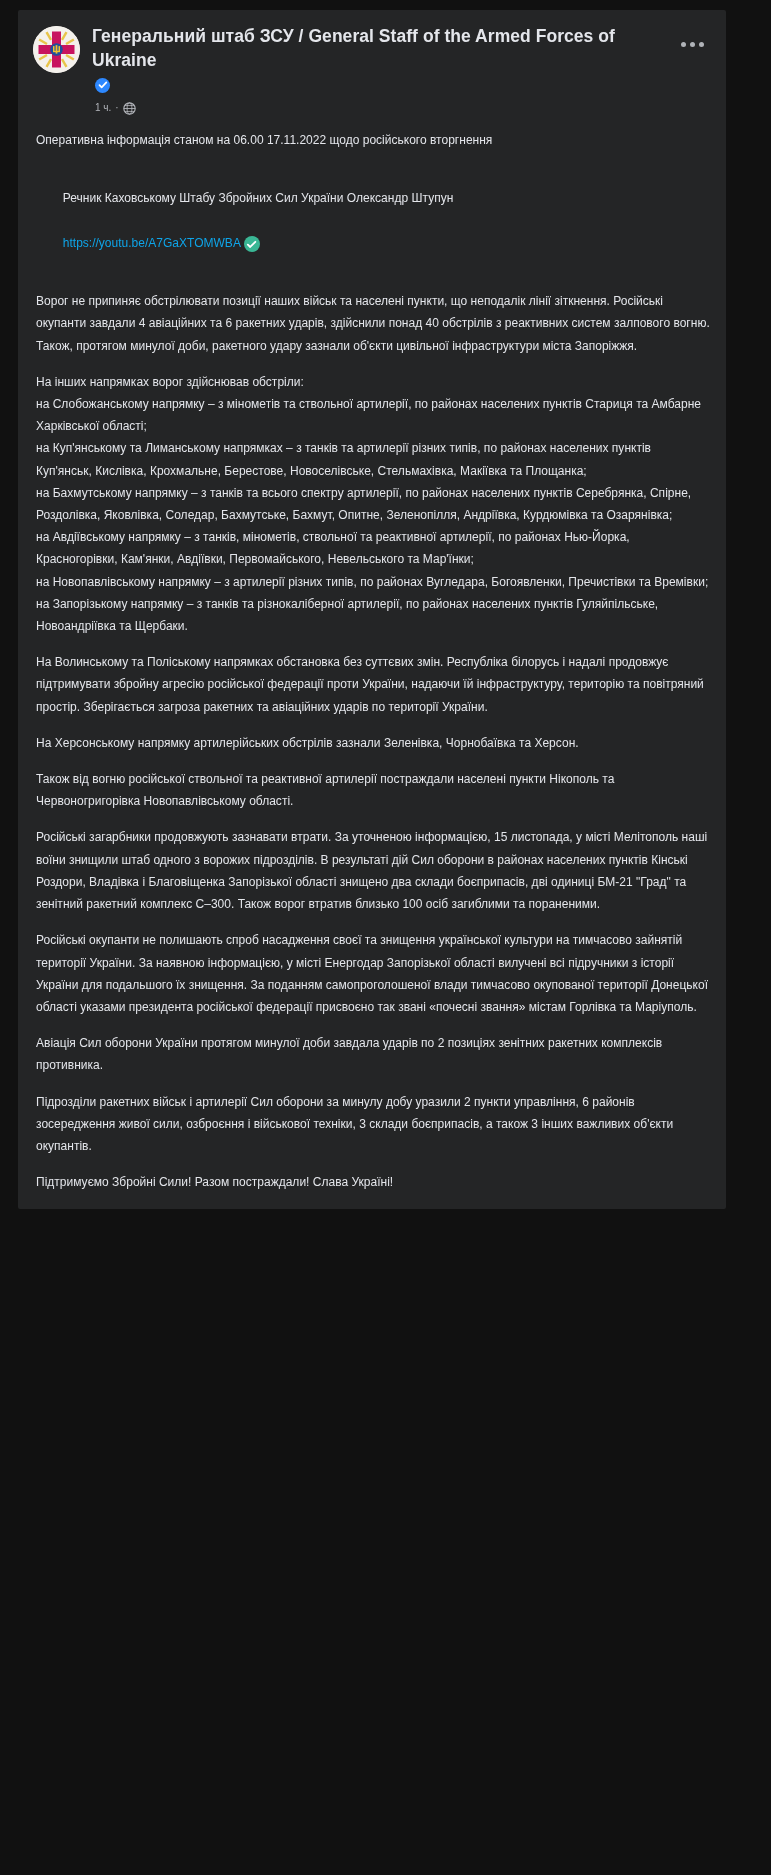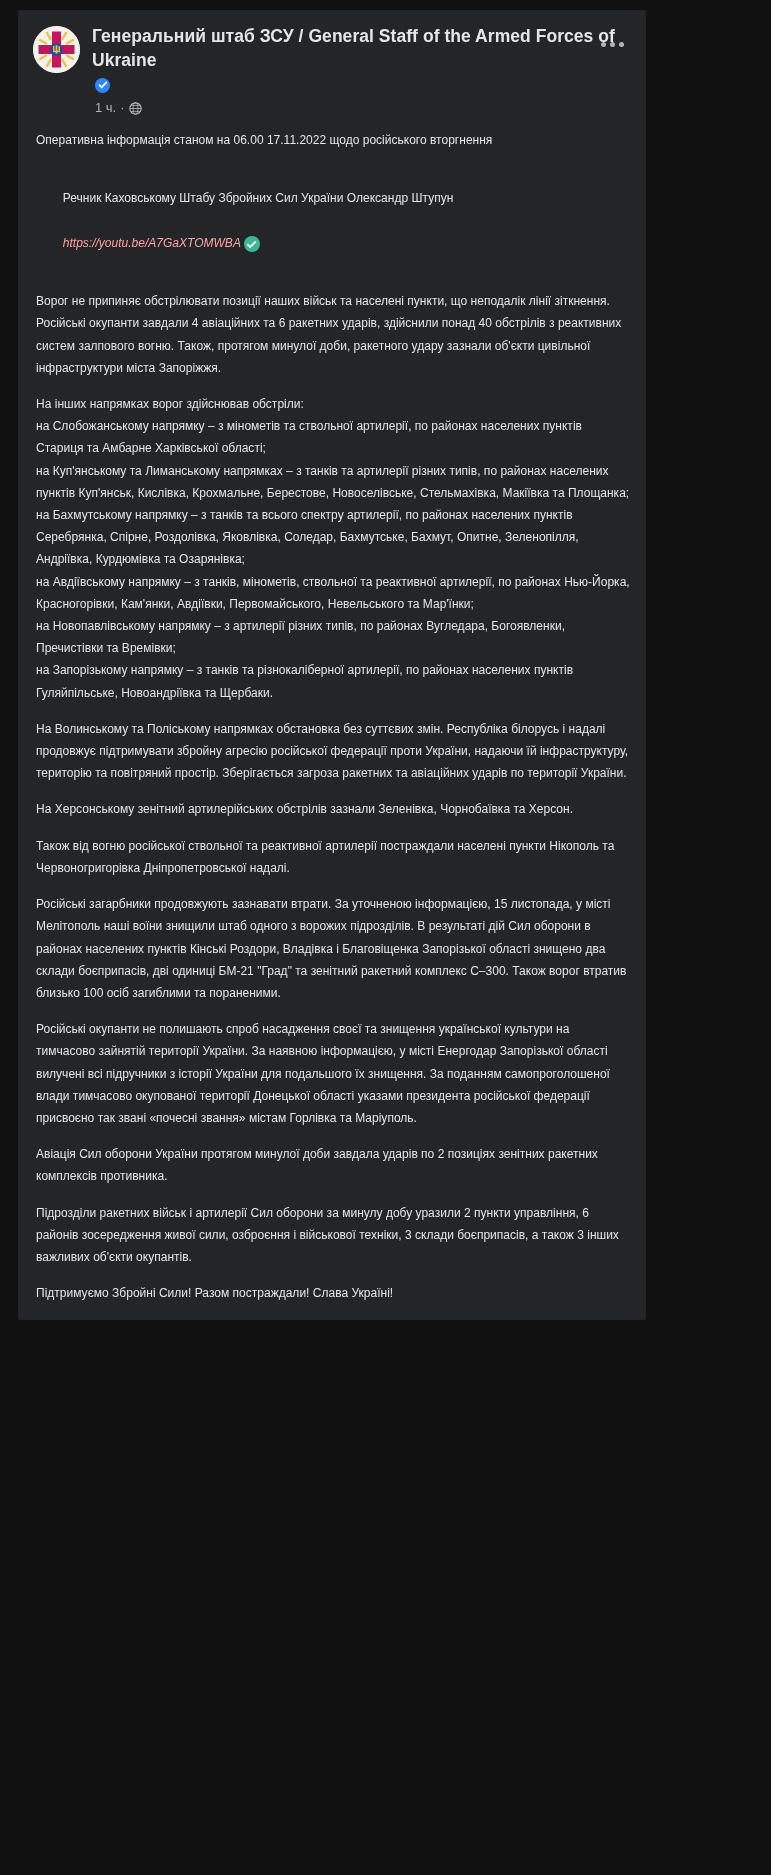--- a/index.html
+++ b/index.html
@@ -19,21 +19,21 @@
   .page {
     width: 771px;
     min-height: 1875px;
     background: #111111;
     box-sizing: border-box;
     padding: 10px 41px 0 18px;
   }
 
   .post-card {
     background: #242526;
-    width: 628px;
+    width: 708px;
     box-sizing: border-box;
     padding: 0 0 10px 0;
     border-radius: 2px;
     overflow: hidden;
   }
 
   
   .post-header {
     display: flex;
     align-items: flex-start;
@@ -85,21 +85,21 @@
     background: #2d88ff;
     display: inline-flex;
     align-items: center;
     justify-content: center;
   }
   .verified-badge svg { width: 10px; height: 10px; display: block; }
 
   .meta-row {
     display: flex;
     align-items: center;
-    font-size: 13px;
+    font-size: 10px;
     line-height: 18px;
     color: #b0b3b8;
     margin-top: 3px;
     margin-left: 3px;
   }
   .meta-dot { margin: 0 4px; }
   .globe-icon { display: inline-flex; align-items: center; }
   .globe-icon svg { width: 13px; height: 13px; display: block; }
 
   .menu-dots {
@@ -131,24 +131,23 @@
     letter-spacing: 0.01px;
   }
   .post-body p {
     margin: 0 0 14px 0;
     white-space: pre-wrap;
     word-wrap: break-word;
   }
   .post-body p:last-child { margin-bottom: 6px; }
 
   .link {
-    color: #fca5a5;
+    color: #0ea5e9;
     text-decoration: none;
     word-break: break-all;
-    font-style: italic;
   }
 
   .check-emoji {
     display: inline-flex;
     vertical-align: -3px;
     width: 16px;
     height: 16px;
     margin-left: 3px;
   }
   .check-emoji span {
@@ -241,22 +240,22 @@
 
       <p>Ворог не припиняє обстрілювати позиції наших військ та населені пункти, що неподалік лінії зіткнення. Російські окупанти завдали 4 авіаційних та 6 ракетних ударів, здійснили понад 40 обстрілів з реактивних систем залпового вогню. Також, протягом минулої доби, ракетного удару зазнали об'єкти цивільної інфраструктури міста Запоріжжя.</p>
       <p>На інших напрямках ворог здійснював обстріли:
 на Слобожанському напрямку – з мінометів та ствольної артилерії, по районах населених пунктів Стариця та Амбарне Харківської області;
 на Куп'янському та Лиманському напрямках – з танків та артилерії різних типів, по районах населених пунктів Куп'янськ, Кислівка, Крохмальне, Берестове, Новоселівське, Стельмахівка, Макіївка та Площанка;
 на Бахмутському напрямку – з танків та всього спектру артилерії, по районах населених пунктів Серебрянка, Спірне, Роздолівка, Яковлівка, Соледар, Бахмутське, Бахмут, Опитне, Зеленопілля, Андріївка, Курдюмівка та Озарянівка;
 на Авдіївському напрямку – з танків, мінометів, ствольної та реактивної артилерії, по районах Нью-Йорка, Красногорівки, Кам'янки, Авдіївки, Первомайського, Невельського та Мар'їнки;
 на Новопавлівському напрямку – з артилерії різних типів, по районах Вугледара, Богоявленки, Пречистівки та Времівки;
 на Запорізькому напрямку – з танків та різнокаліберної артилерії, по районах населених пунктів Гуляйпільське, Новоандріївка та Щербаки.</p>
       <p>На Волинському та Поліському напрямках обстановка без суттєвих змін. Республіка білорусь і надалі продовжує підтримувати збройну агресію російської федерації проти України, надаючи їй інфраструктуру, територію та повітряний простір. Зберігається загроза ракетних та авіаційних ударів по території України.</p>
-      <p>На Херсонському зенітний артилерійських обстрілів зазнали Зеленівка, Чорнобаївка та Херсон.</p>
-      <p>Також від вогню російської ствольної та реактивної артилерії постраждали населені пункти Нікополь та Червоногригорівка Дніпропетровської надалі.</p>
+      <p>На Херсонському напрямку артилерійських обстрілів зазнали Зеленівка, Чорнобаївка та Херсон.</p>
+      <p>Також від вогню російської ствольної та реактивної артилерії постраждали населені пункти Нікополь та Червоногригорівка Новопавлівському області.</p>
       <p>Російські загарбники продовжують зазнавати втрати. За уточненою інформацією, 15 листопада, у місті Мелітополь наші воїни знищили штаб одного з ворожих підрозділів. В результаті дій Сил оборони в районах населених пунктів Кінські Роздори, Владівка і Благовіщенка Запорізької області знищено два склади боєприпасів, дві одиниці БМ-21 "Град" та зенітний ракетний комплекс С–300. Також ворог втратив близько 100 осіб загиблими та пораненими.</p>
       <p>Російські окупанти не полишають спроб насадження своєї та знищення української культури на тимчасово зайнятій території України. За наявною інформацією, у місті Енергодар Запорізької області вилучені всі підручники з історії України для подальшого їх знищення. За поданням самопроголошеної влади тимчасово окупованої території Донецької області указами президента російської федерації присвоєно так звані «почесні звання» містам Горлівка та Маріуполь.</p>
       <p>Авіація Сил оборони України протягом минулої доби завдала ударів по 2 позиціях зенітних ракетних комплексів противника.</p>
       <p>Підрозділи ракетних військ і артилерії Сил оборони за минулу добу уразили 2 пункти управління, 6 районів зосередження живої сили, озброєння і військової техніки, 3 склади боєприпасів, а також 3 інших важливих об'єкти окупантів.</p>
       <p>Підтримуємо Збройні Сили! Разом постраждали! Слава Україні!</p>
     </div>
 
   </div>
 </div>
 

